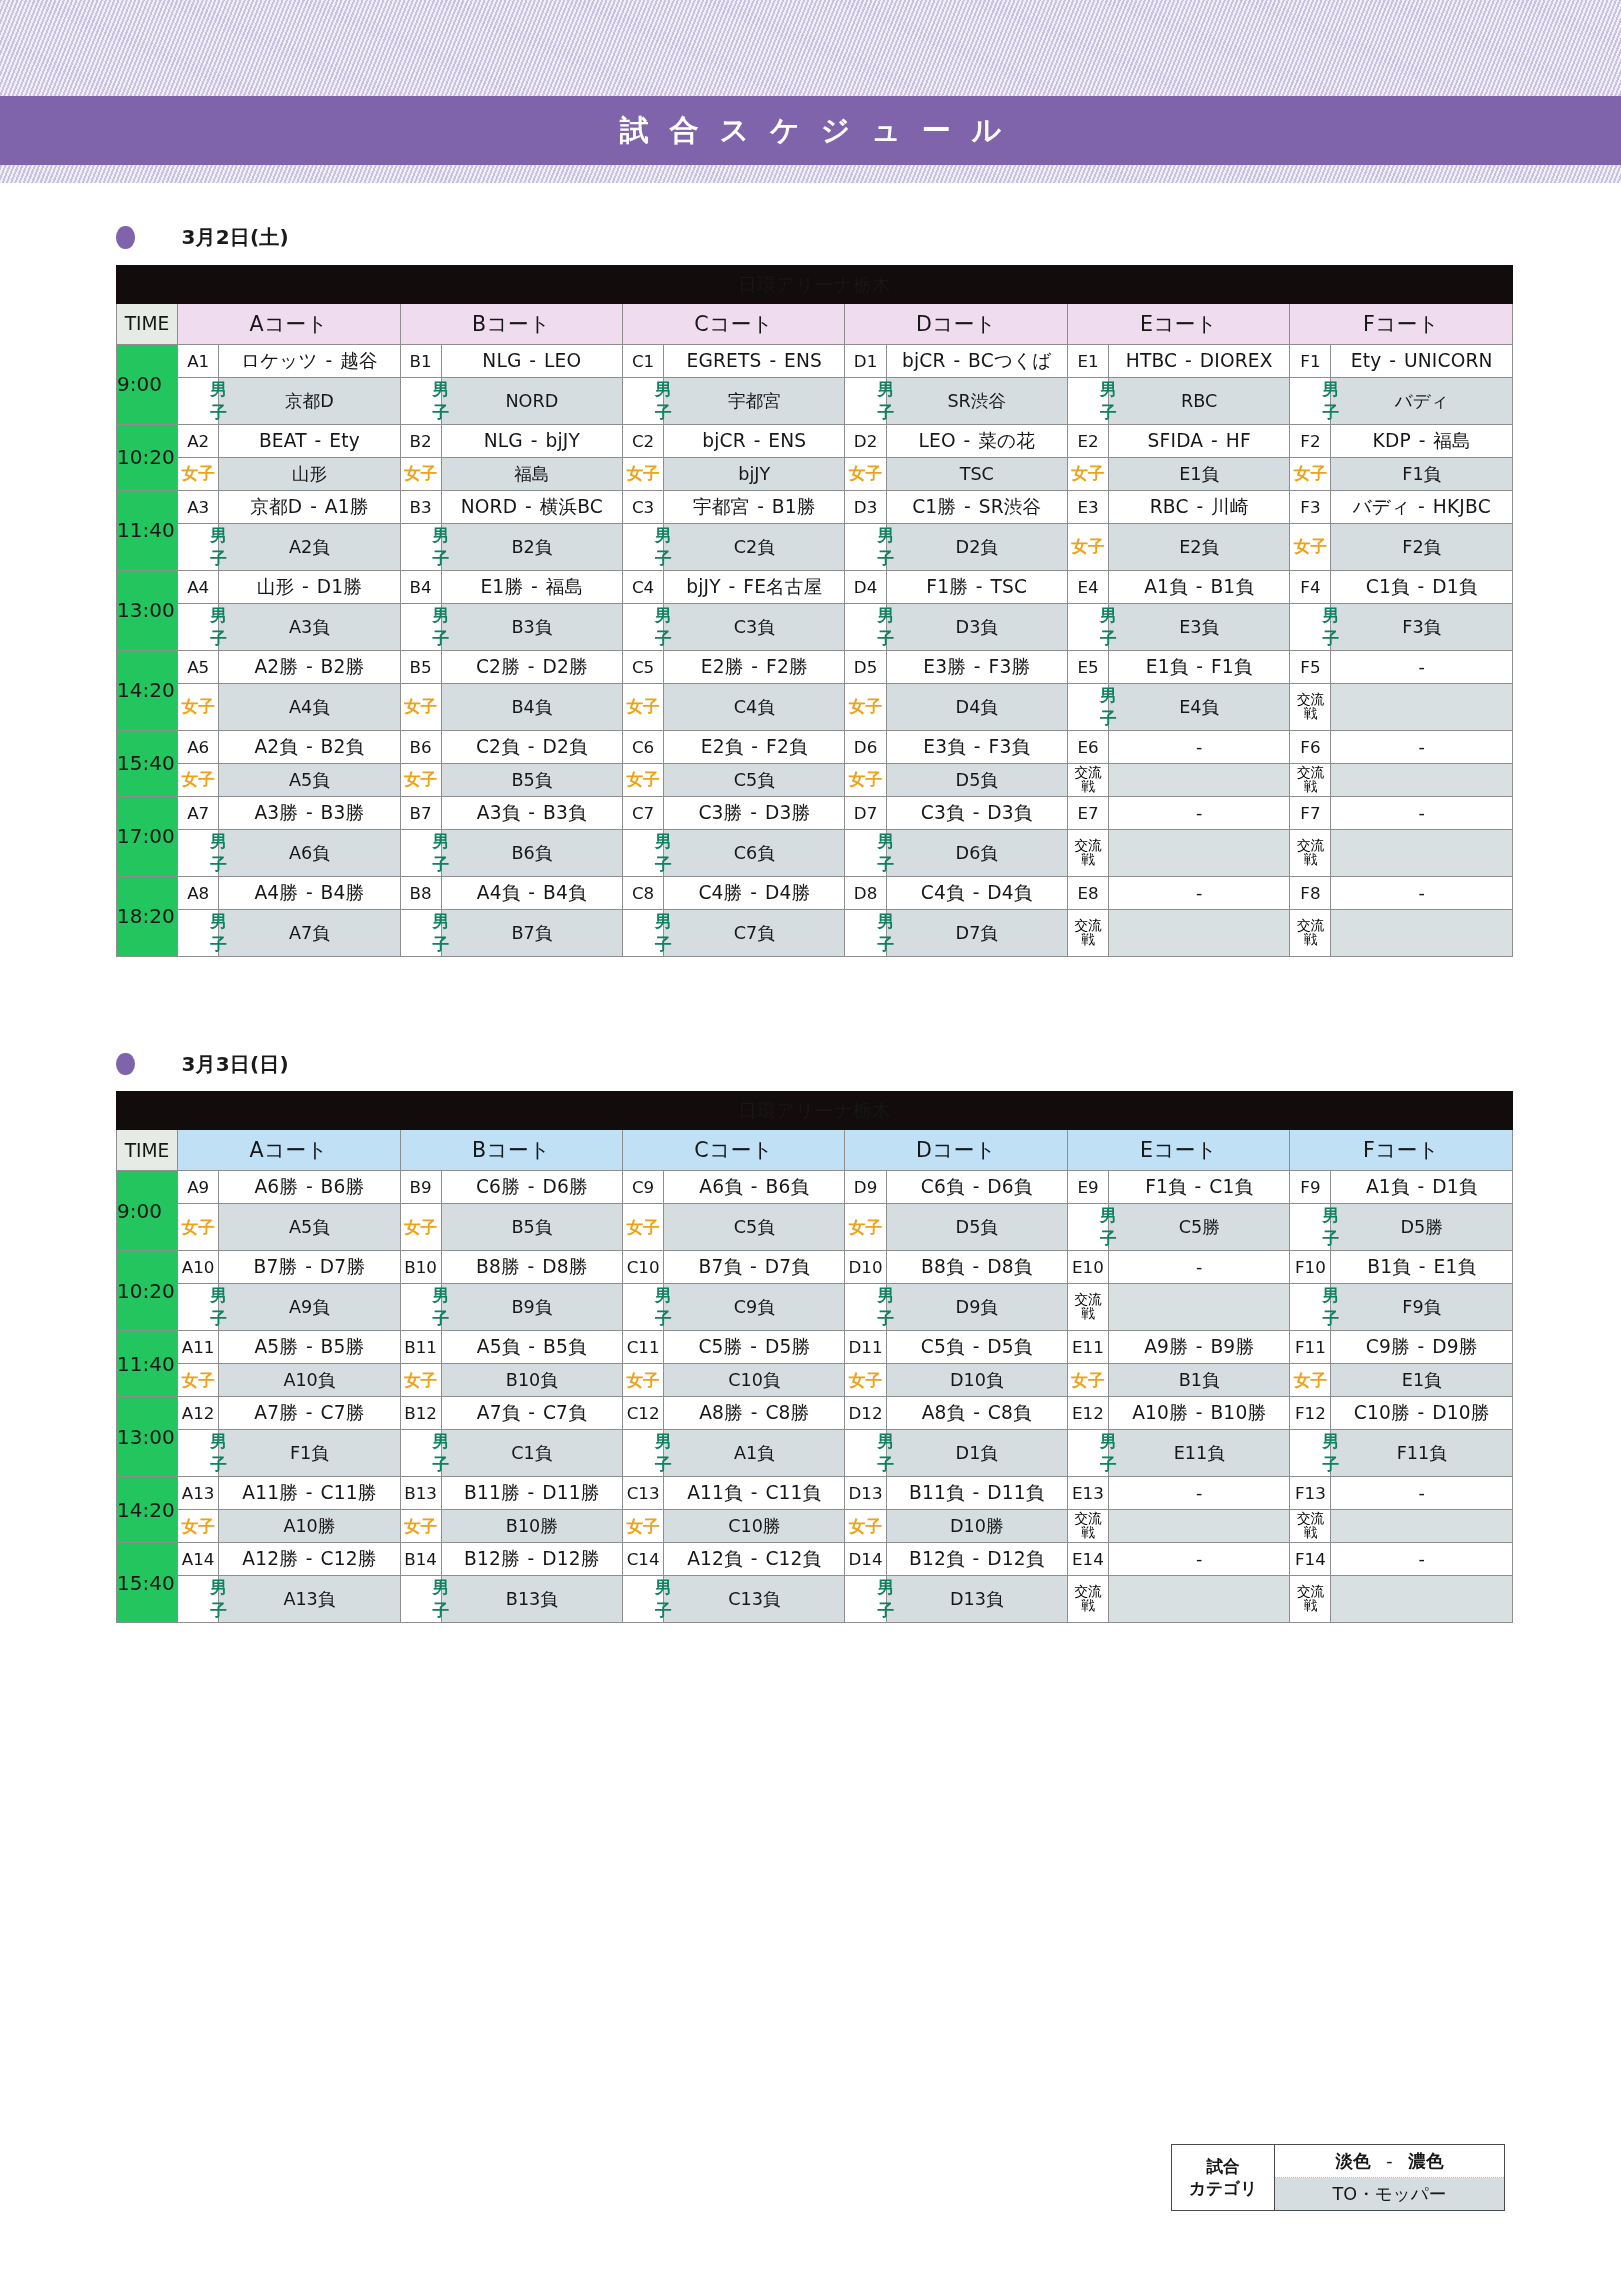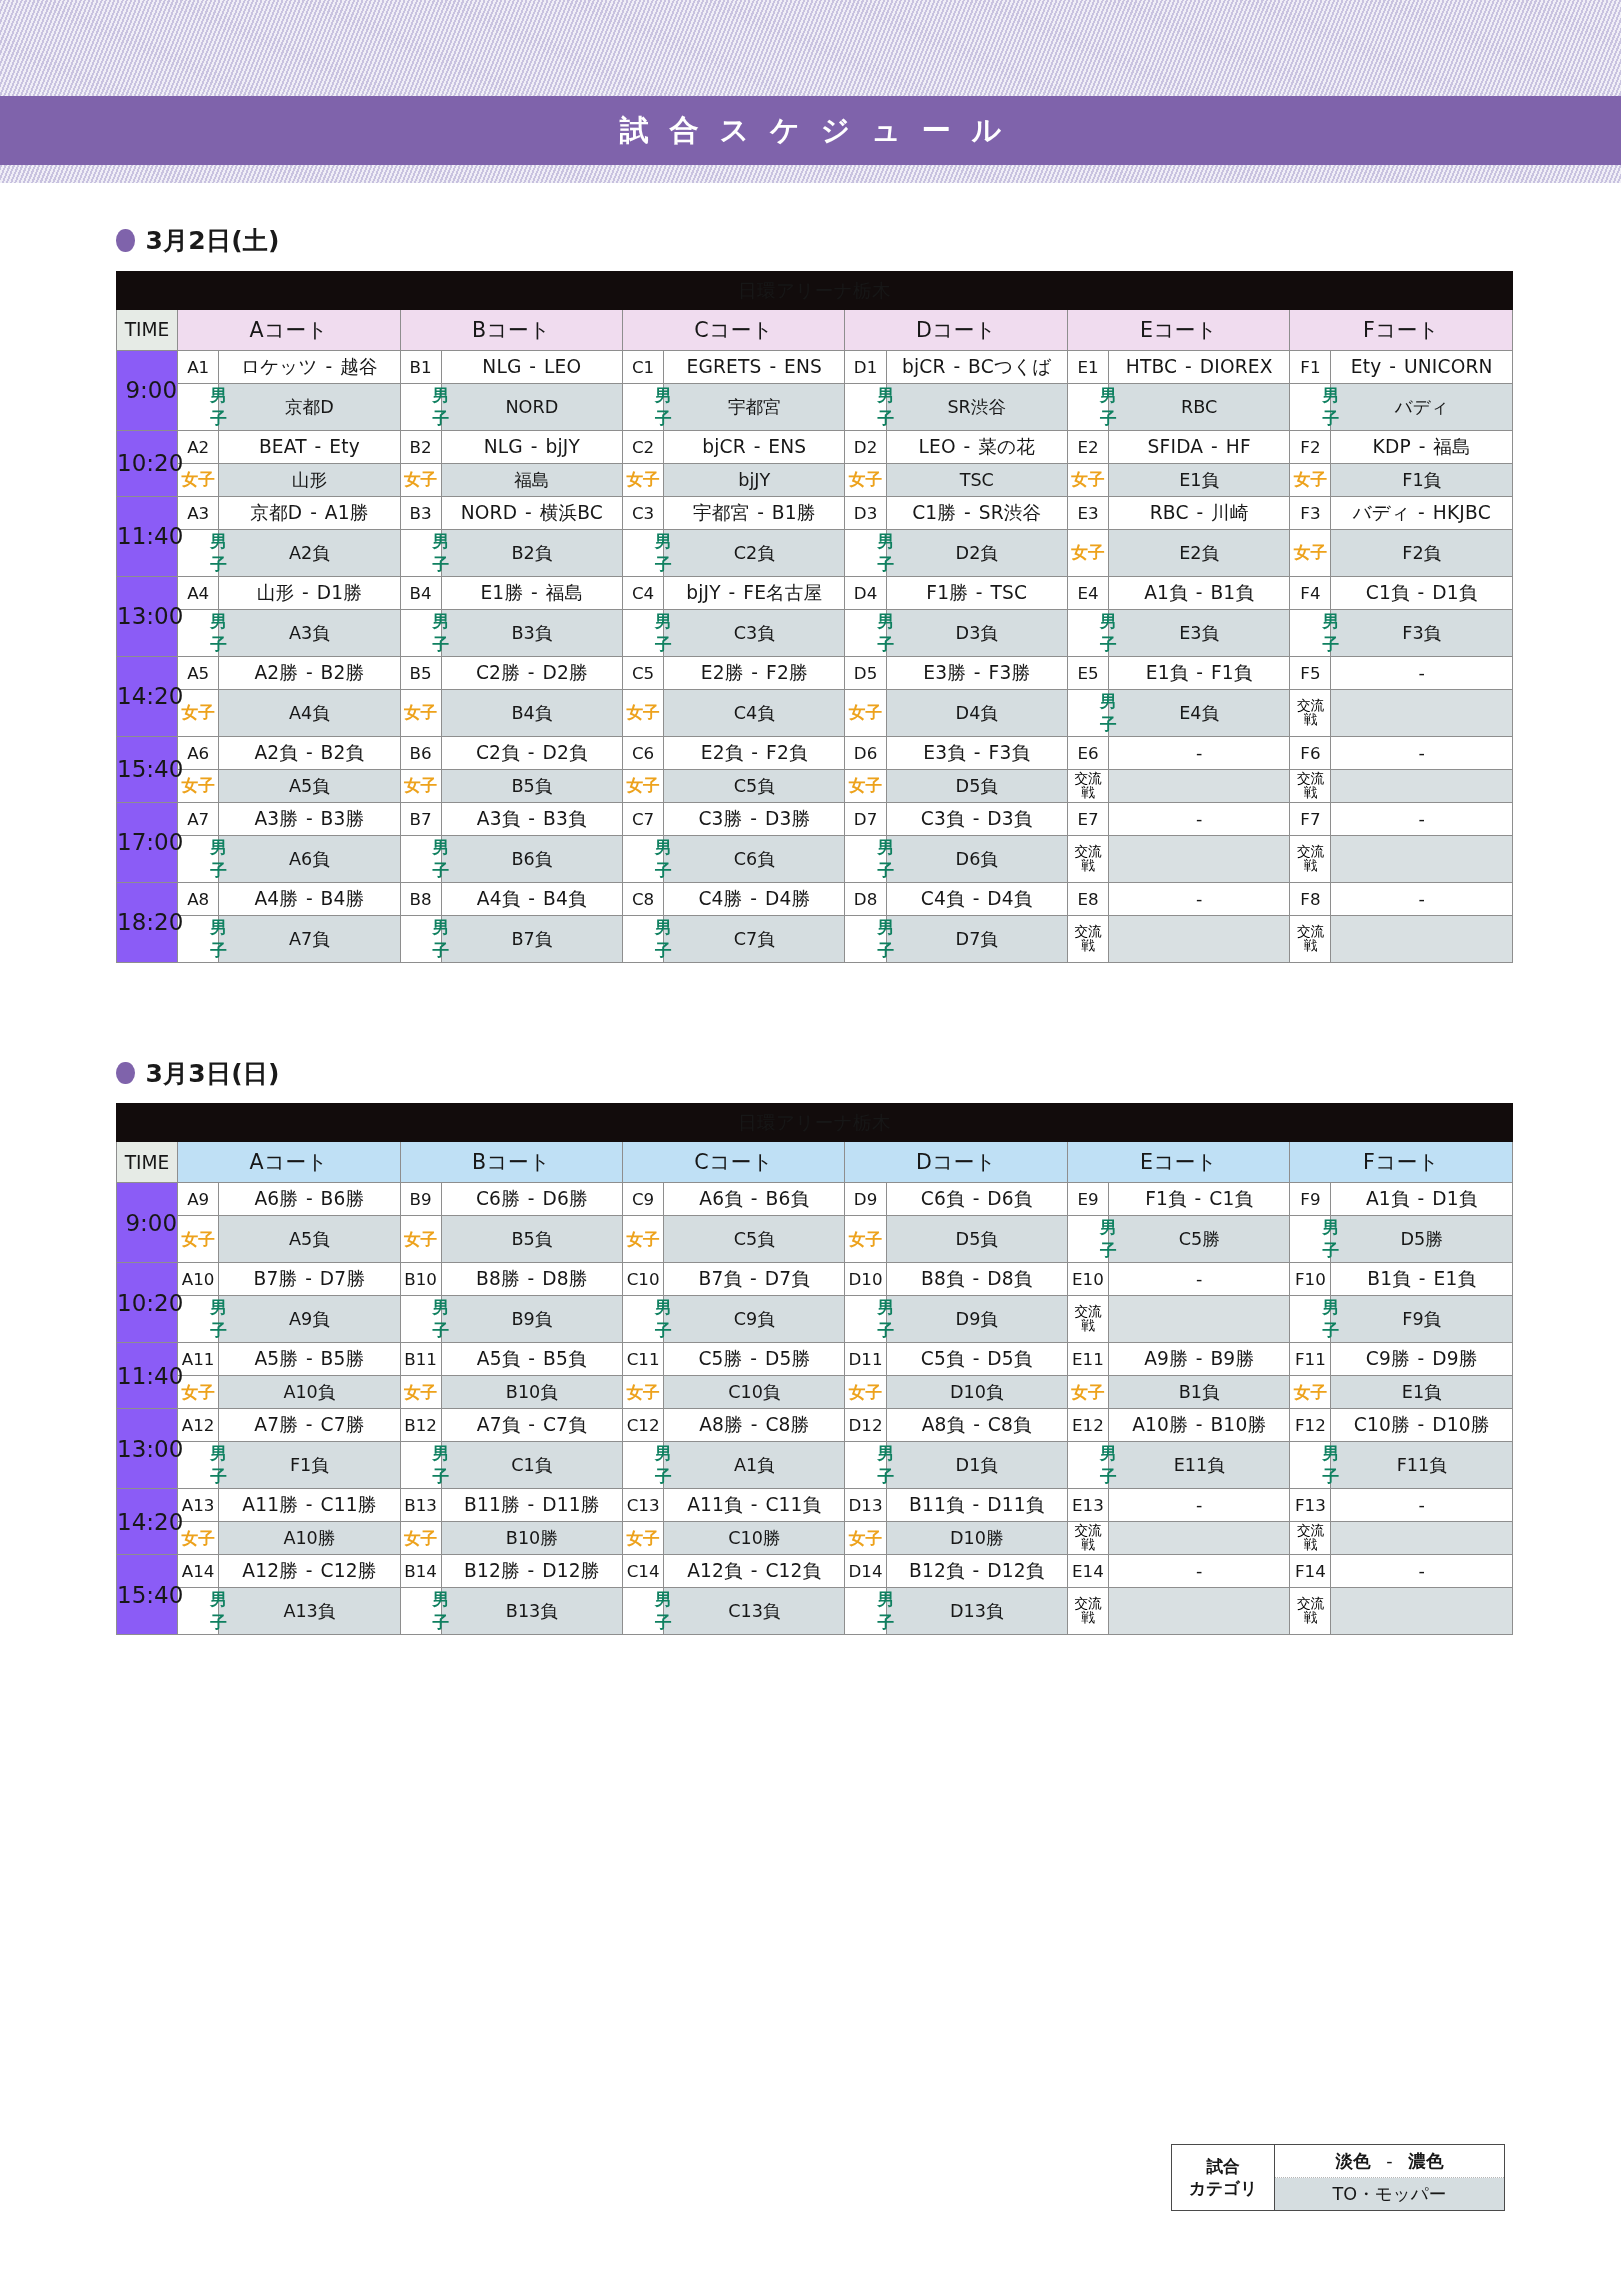--- a/index.html
+++ b/index.html
@@ -35,22 +35,23 @@
   .section{position:relative;}
   .day-head{
     display:flex;align-items:center;gap:10.8px;
     margin:0 0 13.7px 116px;
   }
   .day-dot{
     width:18.6px;height:22.5px;border-radius:50%;
     background:#7f63ab;flex:none;
   }
   .day-label{
-    font-size:25px;font-weight:700;color:#1a1a1a;letter-spacing:.01em;
+    font-size:20px;font-weight:700;color:#1a1a1a;letter-spacing:.01em;
     font-family:"DejaVu Sans","Liberation Sans",sans-serif;
+    margin-left:36px;
   }
 
   
   table.sched{
     border-collapse:collapse;
     table-layout:fixed;
     margin-left:116px;
     width:1397px;
     background:#fff;
   }
@@ -70,22 +71,22 @@
   }
   .col-head{
     height:40px;text-align:center;font-size:20.6px;font-weight:700;
     letter-spacing:.02em;
   }
   .col-head.time{background:#e6ebe6;font-size:18.6px;font-weight:400;letter-spacing:0;}
   .t-pink .col-head.court{background:#f0dcef;}
   .t-blue .col-head.court{background:#bfe0f5;}
 
   td.time{
-    background:#8b5cf6;text-align:right;
-    font-size:23px;width:61px;
+    background:#22c55e;text-align:left;
+    font-size:20px;width:61px;
     font-family:"DejaVu Sans","Liberation Sans",sans-serif;
   }
   td.mid{
     width:41px;text-align:center;vertical-align:middle;
     font-size:16.7px;color:#6a6a6a;height:32px;
     background:#ffffff;
     border-bottom:1px dotted #bdbdbd;
   }
   td.mid.cat{
     border-top:1px dotted #bdbdbd;border-bottom:1px solid #8e8e8e;

